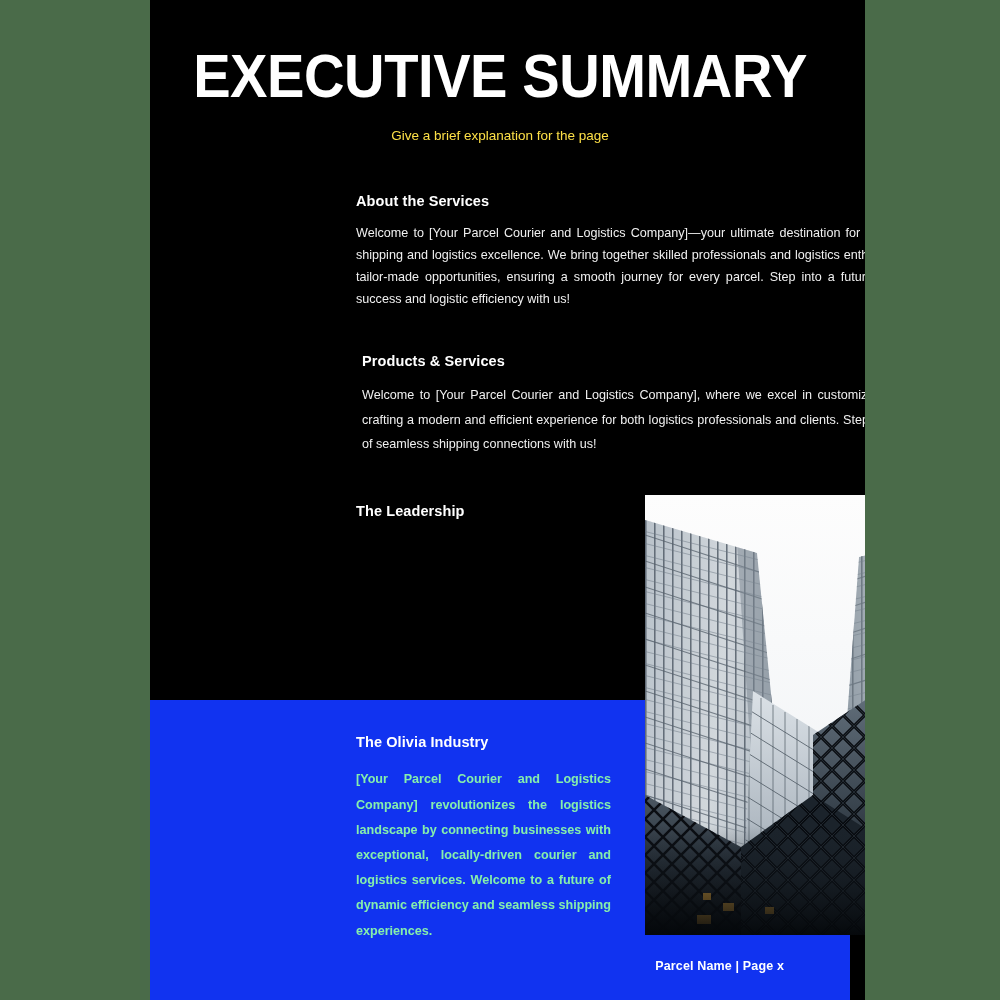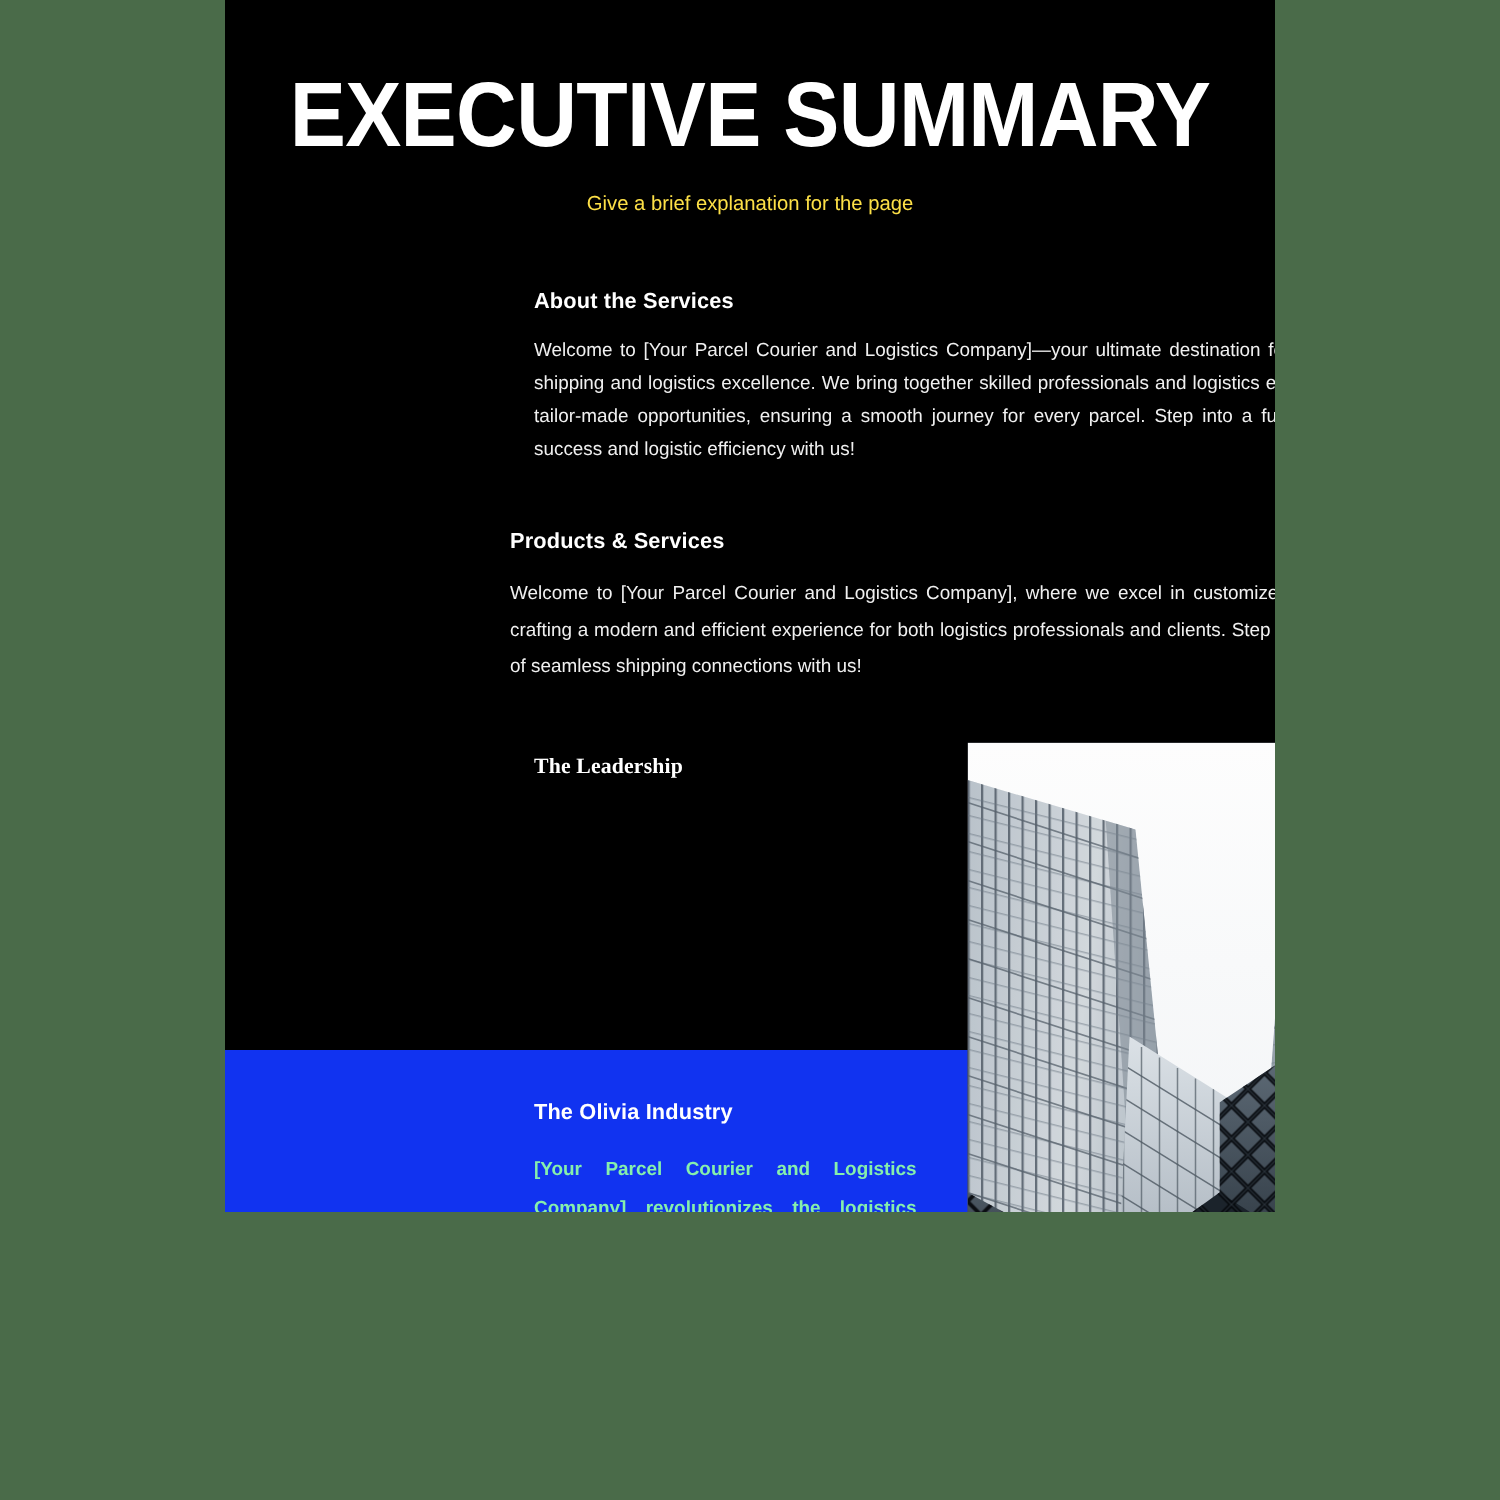--- a/index.html
+++ b/index.html
@@ -13,23 +13,24 @@
     font-family: "Liberation Sans", sans-serif;
     overflow: hidden;
   }
 
   
   #page {
     position: absolute;
     left: 150px;
     top: 0px;
     width: 700px;
-    height: 808px;
+    height: 1000px;
     background: #000000;
     overflow: hidden;
+    padding-left: 15px;
   }
 
   
   #blue-panel {
     position: absolute;
     left: 0px;
     top: 700px;
     width: 700px;
     height: 300px;
     background: #1133f0;
@@ -89,34 +90,33 @@
 
   
   #sec-about {
     left: 206px;
     top: 193px;
     width: 578px;
   }
 
   
   #sec-products {
-    left: 190px;
+    left: 212px;
     top: 353px;
     width: 578px;
   }
   #sec-products .sec-body {
     line-height: 1.95;
   }
 
   
   #sec-leadership {
     left: 206px;
     top: 503px;
     width: 255px;
-    font-family: Liberation Serif, serif;
   }
   #sec-leadership .sec-heading {
     margin-bottom: 16px;
   }
   #sec-leadership .sec-body {
     line-height: 1.95;
   }
 
   
   #sec-industry {

